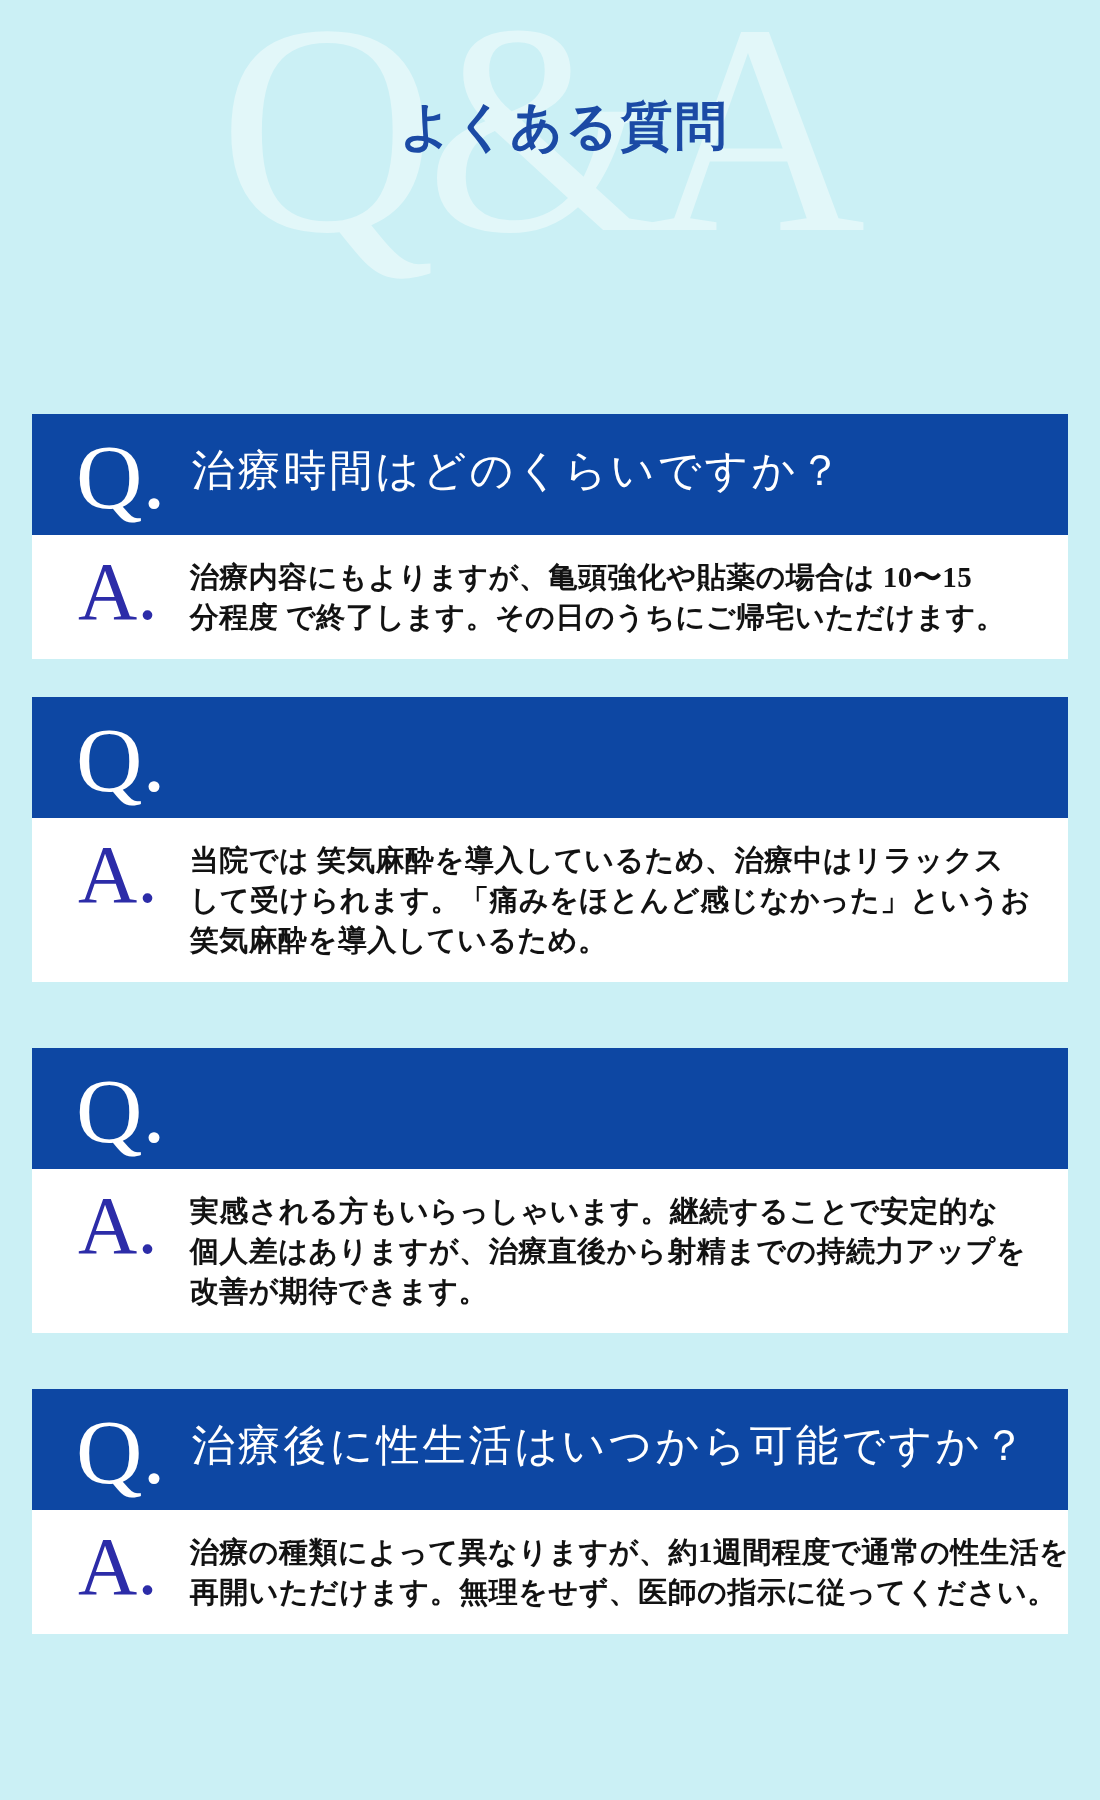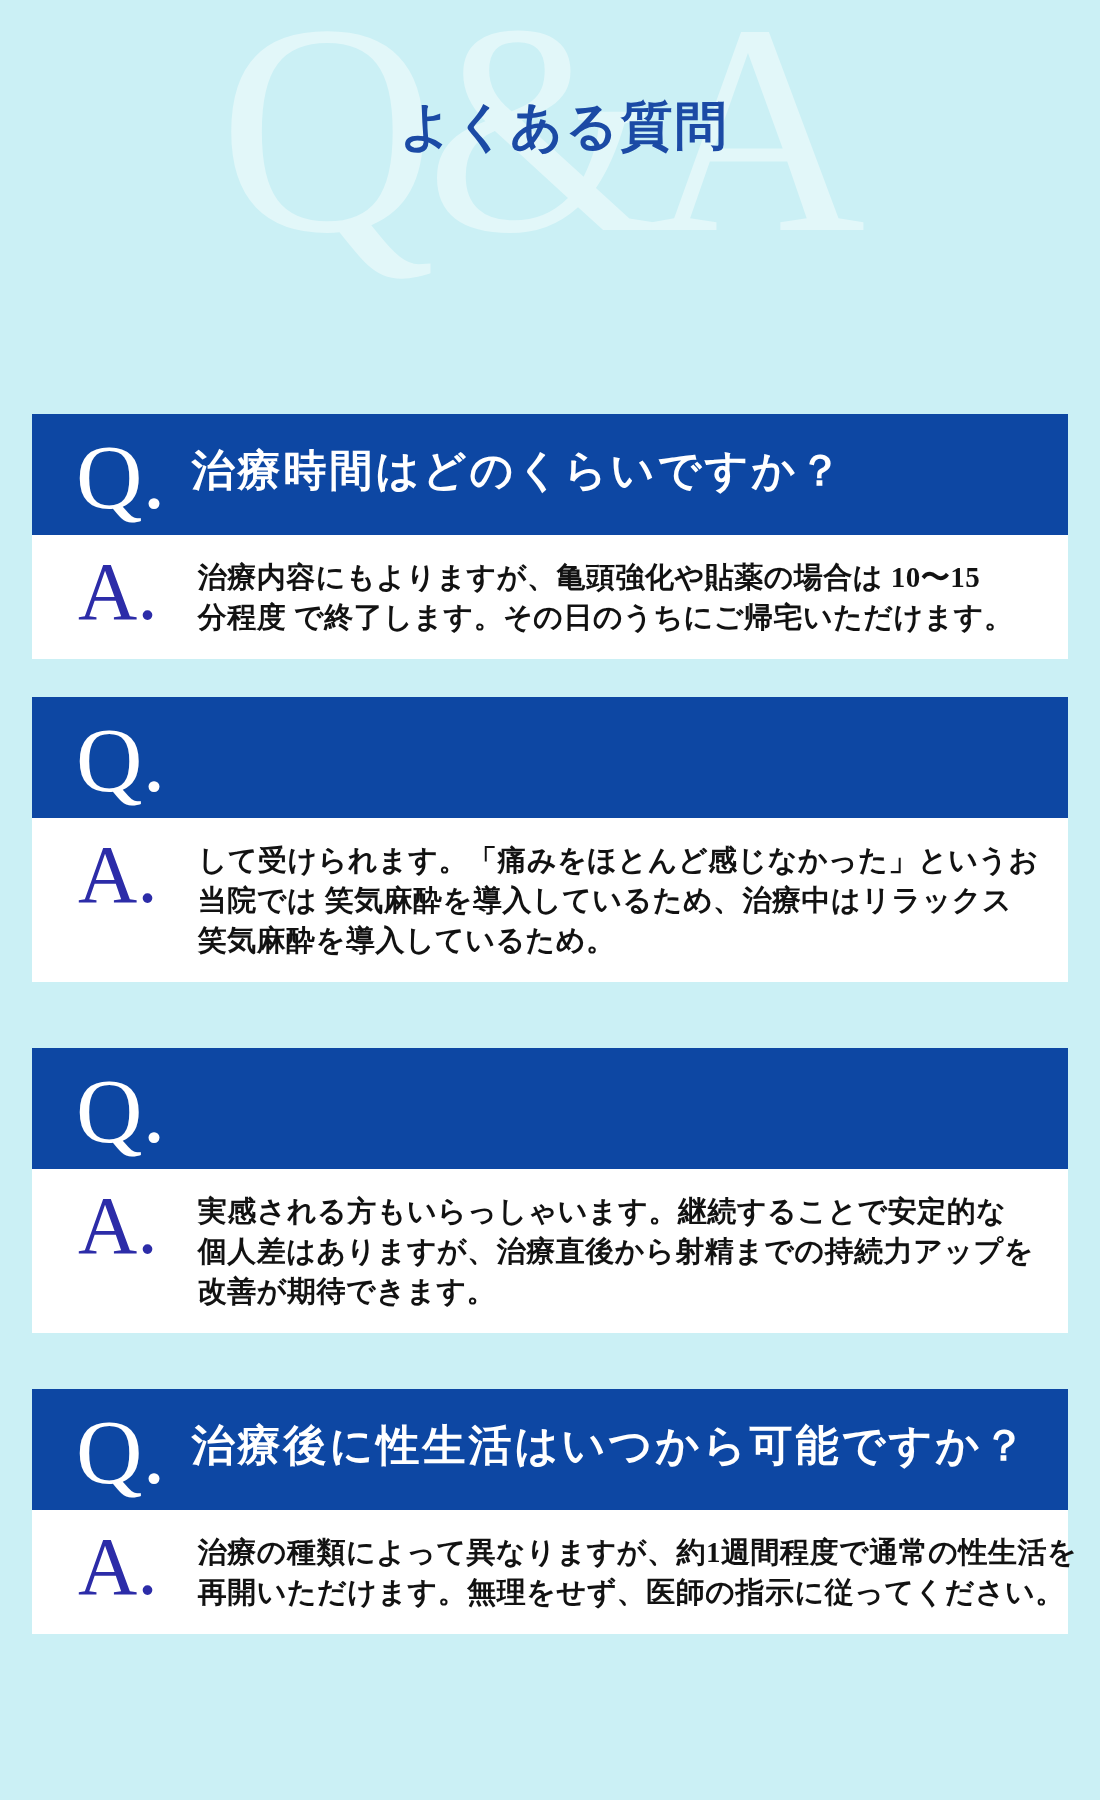--- a/index.html
+++ b/index.html
@@ -65,21 +65,21 @@
     font-size: 92px;
     line-height: 1;
     color: #ffffff;
     margin-right: 26px;
     transform: translateY(2px);
     flex: 0 0 auto;
   }
   .q-text {
     font-size: 43px;
     color: #ffffff;
-    font-weight: 700;
+    font-weight: 400;
     letter-spacing: 3px;
     margin: 0;
     transform: translateY(-4px);
   }
 
   .a-panel {
     background: #ffffff;
     display: flex;
     align-items: flex-start;
     padding: 16px 28px 22px 46px;
@@ -93,21 +93,20 @@
     margin-top: 2px;
     flex: 0 0 auto;
   }
   .a-text {
     font-size: 29px;
     font-weight: 600;
     color: #121212;
     line-height: 1.38;
     letter-spacing: 0.5px;
     padding-top: 6px;
-    margin-left: 8px;
   }
   .a-line { white-space: nowrap; }
 </style>
 </head>
 <body>
 
 <header class="header">
   <div class="watermark">Q&amp;A</div>
   <h1 class="page-title">よくある質問</h1>
 </header>
@@ -128,22 +127,22 @@
     </div>
   </section>
 
   <section class="faq-item">
     <div class="q-bar">
       <span class="q-mark">Q.</span>
     </div>
     <div class="a-panel">
       <span class="a-mark">A.</span>
       <div class="a-text">
+        <div class="a-line">当院では 笑気麻酔を導入しているため、治療中はリラックス</div>
         <div class="a-line">して受けられます。「痛みをほとんど感じなかった」というお</div>
-        <div class="a-line">当院では 笑気麻酔を導入しているため、治療中はリラックス</div>
         <div class="a-line">笑気麻酔を導入しているため。</div>
       </div>
     </div>
   </section>
 
   <section class="faq-item">
     <div class="q-bar">
       <span class="q-mark">Q.</span>
     </div>
     <div class="a-panel">

